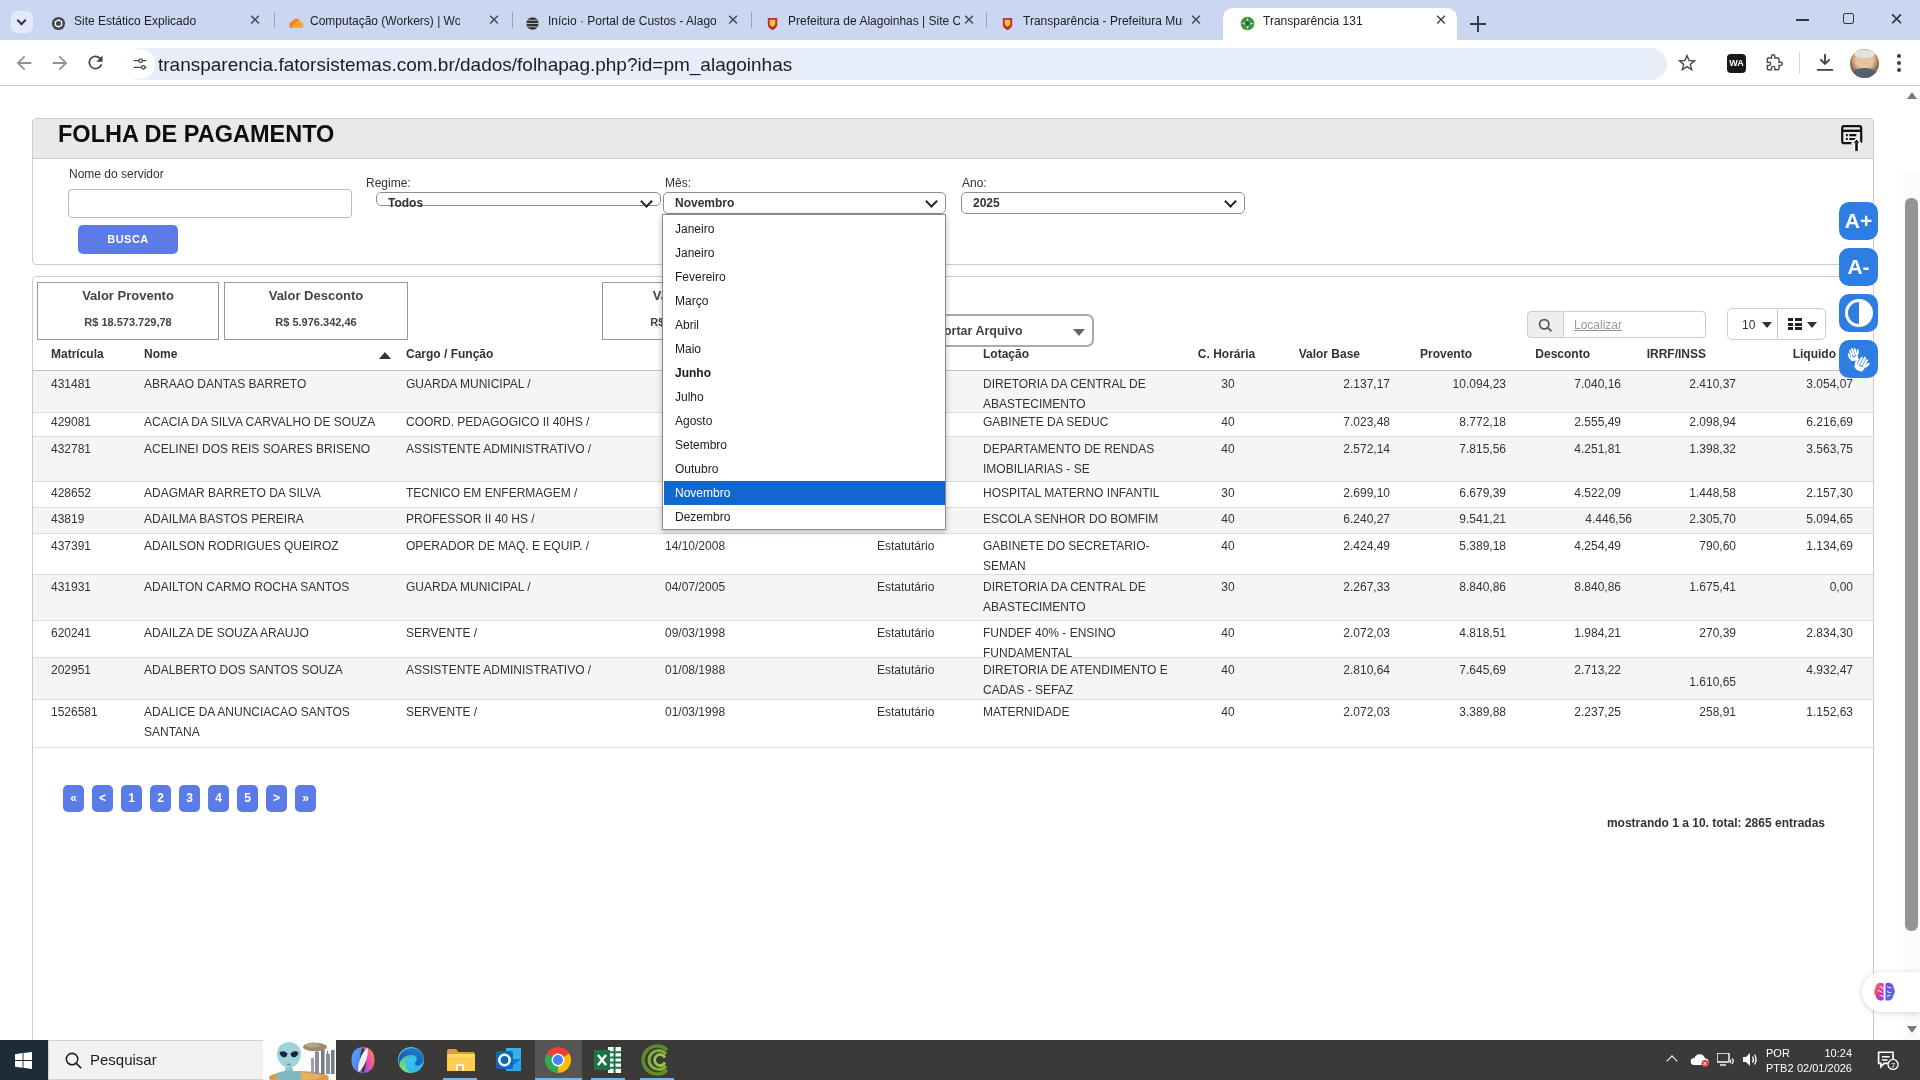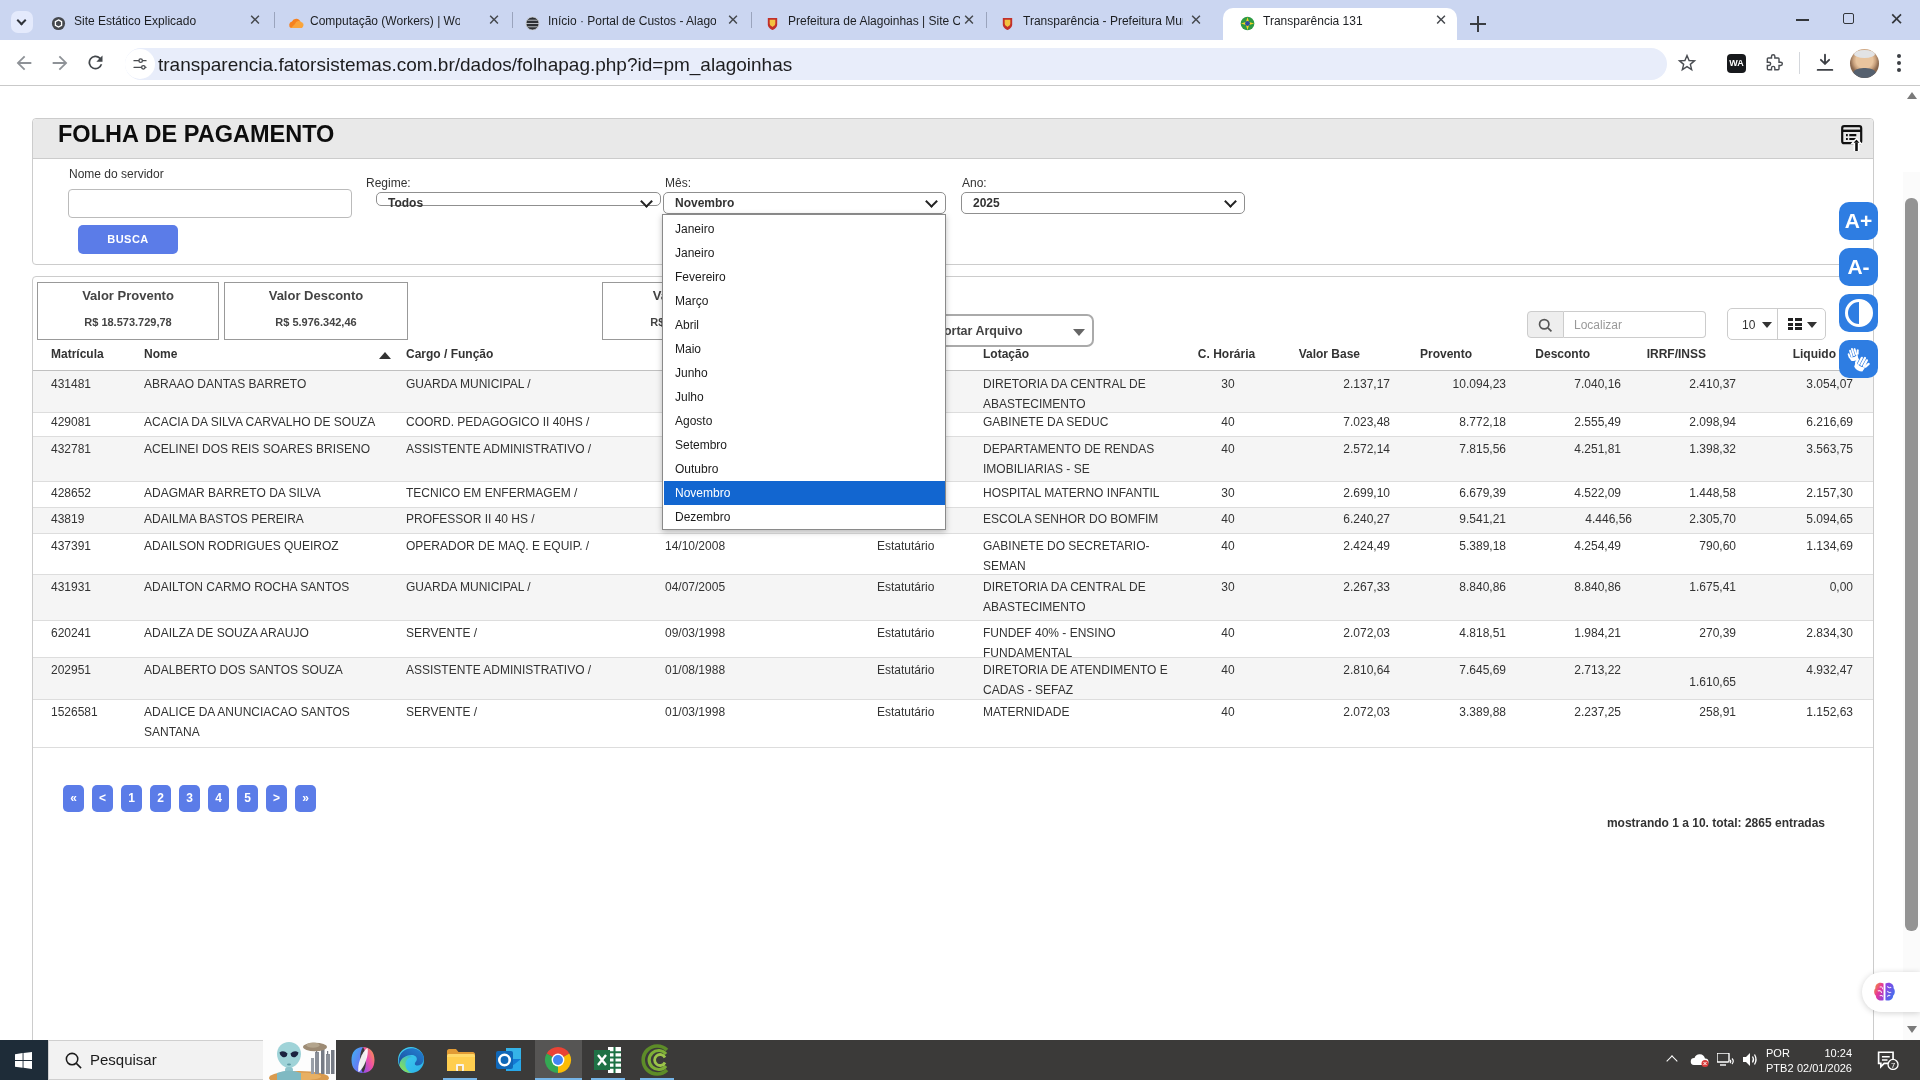--- a/index.html
+++ b/index.html
@@ -220,21 +220,21 @@
     <span class="abs" style="left:163px;top:13px;width:0;height:0;border-left:6px solid transparent;border-right:6px solid transparent;border-top:7px solid #666;"></span>
   </div>
 
   <div class="abs" style="left:1527px;top:225px;width:37px;height:27px;background:#eee;border:1px solid #ccc;border-radius:4px 0 0 4px;">
     <svg class="abs" style="left:9px;top:5px;width:17px;height:17px;" viewBox="0 0 20 20">
         <circle cx="8.5" cy="8.5" r="5.5" fill="none" stroke="#555" stroke-width="2"></circle>
         <path d="M12.8 12.8l4.2 4.2" stroke="#555" stroke-width="2"></path>
       </svg>
   </div>
   <div class="abs" style="left:1564px;top:225px;width:142px;height:27px;background:#fff;border:1px solid #ccc;border-left:none;border-radius:0 4px 4px 0;">
-    <span class="abs" style="left:10px;top:6px;font-size:12px;color:#999;">Localizar</span>
+    <span class="abs" style="left:10px;top:6px;font-size:12px;color:#999;text-decoration:underline;">Localizar</span>
   </div>
 
   <div class="abs" style="left:1727px;top:222px;width:99px;height:32px;background:#fff;border:1px solid #ccc;border-radius:5px;">
     <span class="abs" style="left:14px;top:9px;font-size:12px;color:#333;">10</span>
     <span class="abs" style="left:34px;top:13px;width:0;height:0;border-left:5px solid transparent;border-right:5px solid transparent;border-top:6px solid #333;"></span>
     <div class="abs" style="left:49px;top:0;width:1px;height:30px;background:#ccc;"></div>
     <div class="abs" style="left:60px;top:9px;width:14px;height:12px;">
       <div class="abs" style="left:0;top:0;width:5px;height:3px;background:#222;"></div>
       <div class="abs" style="left:6.5px;top:0;width:7.5px;height:3px;background:#222;"></div>
       <div class="abs" style="left:0;top:4.5px;width:5px;height:3px;background:#222;"></div>
@@ -439,21 +439,21 @@
     </svg>
   </div>
 
   <div id="ddown">
   <div class="dditem" style="top:2px;">Janeiro</div>
   <div class="dditem" style="top:26px;">Janeiro</div>
   <div class="dditem" style="top:50px;">Fevereiro</div>
   <div class="dditem" style="top:74px;">Março</div>
   <div class="dditem" style="top:98px;">Abril</div>
   <div class="dditem" style="top:122px;">Maio</div>
-  <div class="dditem" style="top:146px;">Junho</div>
+  <div class="dditem" style="top:146px;font-weight:bold;">Junho</div>
   <div class="dditem" style="top:170px;">Julho</div>
   <div class="dditem" style="top:194px;">Agosto</div>
   <div class="dditem" style="top:218px;">Setembro</div>
   <div class="dditem" style="top:242px;">Outubro</div>
   <div class="dditem" style="top:266px;background:#1266d0;color:#fff;">Novembro</div>
   <div class="dditem" style="top:290px;">Dezembro</div>
   </div>
 
   <div id="sbtrack"></div>
   <div class="abs" style="left:1907px;top:6px;width:0;height:0;border-left:5px solid transparent;border-right:5px solid transparent;border-bottom:7px solid #7a7a7a;"></div>

